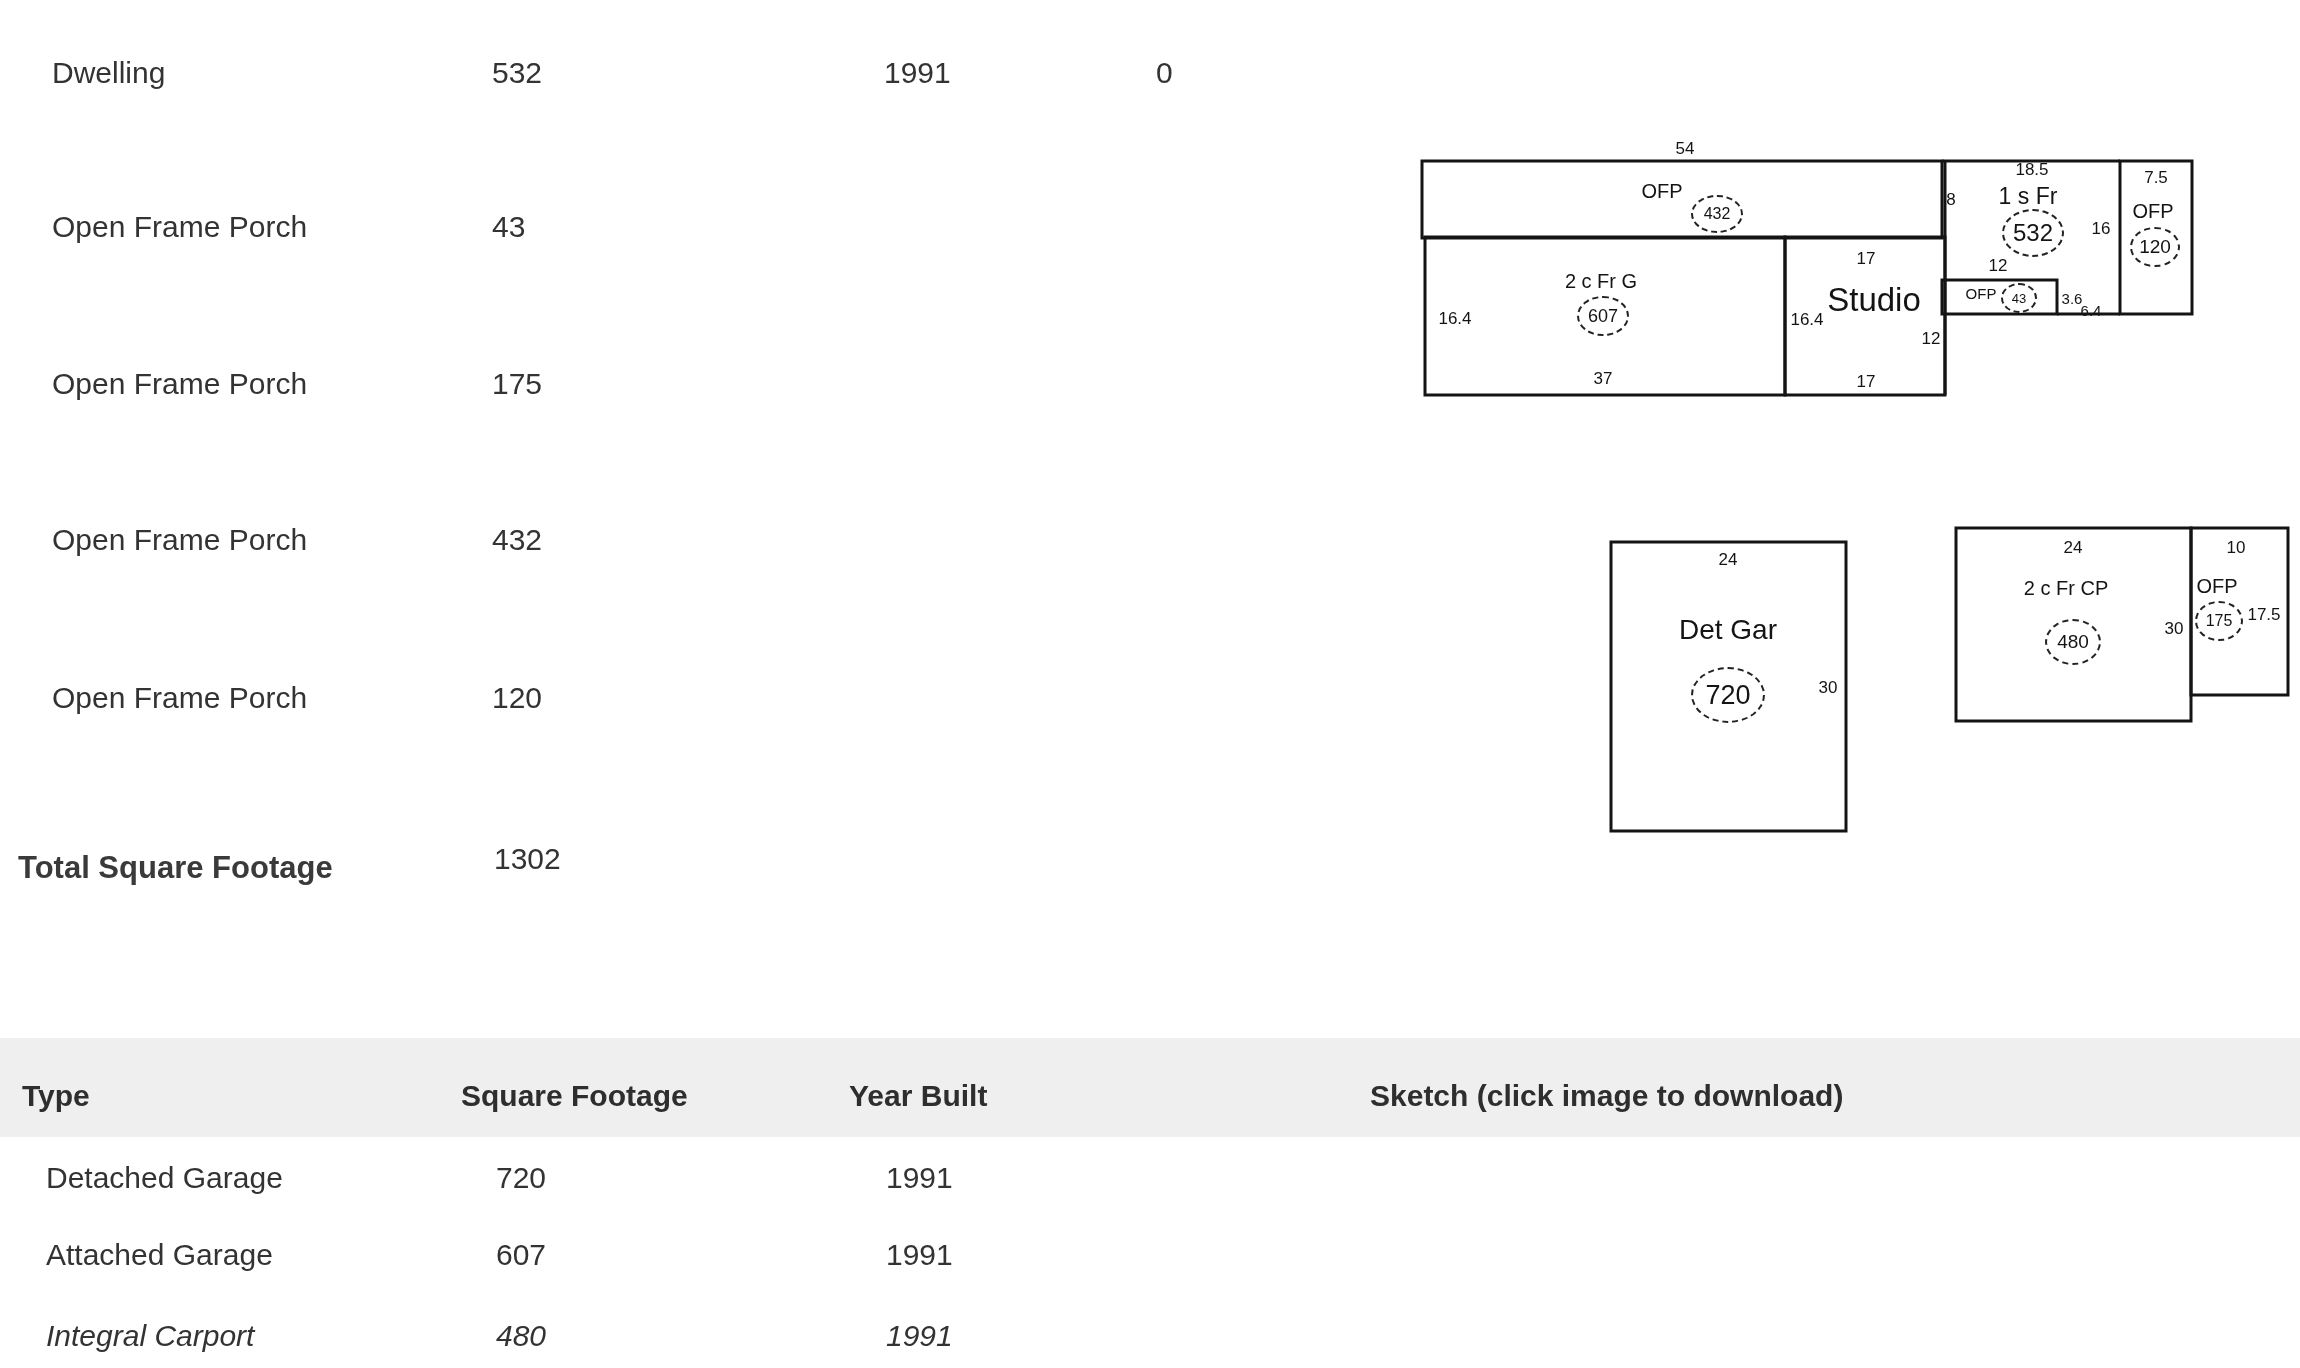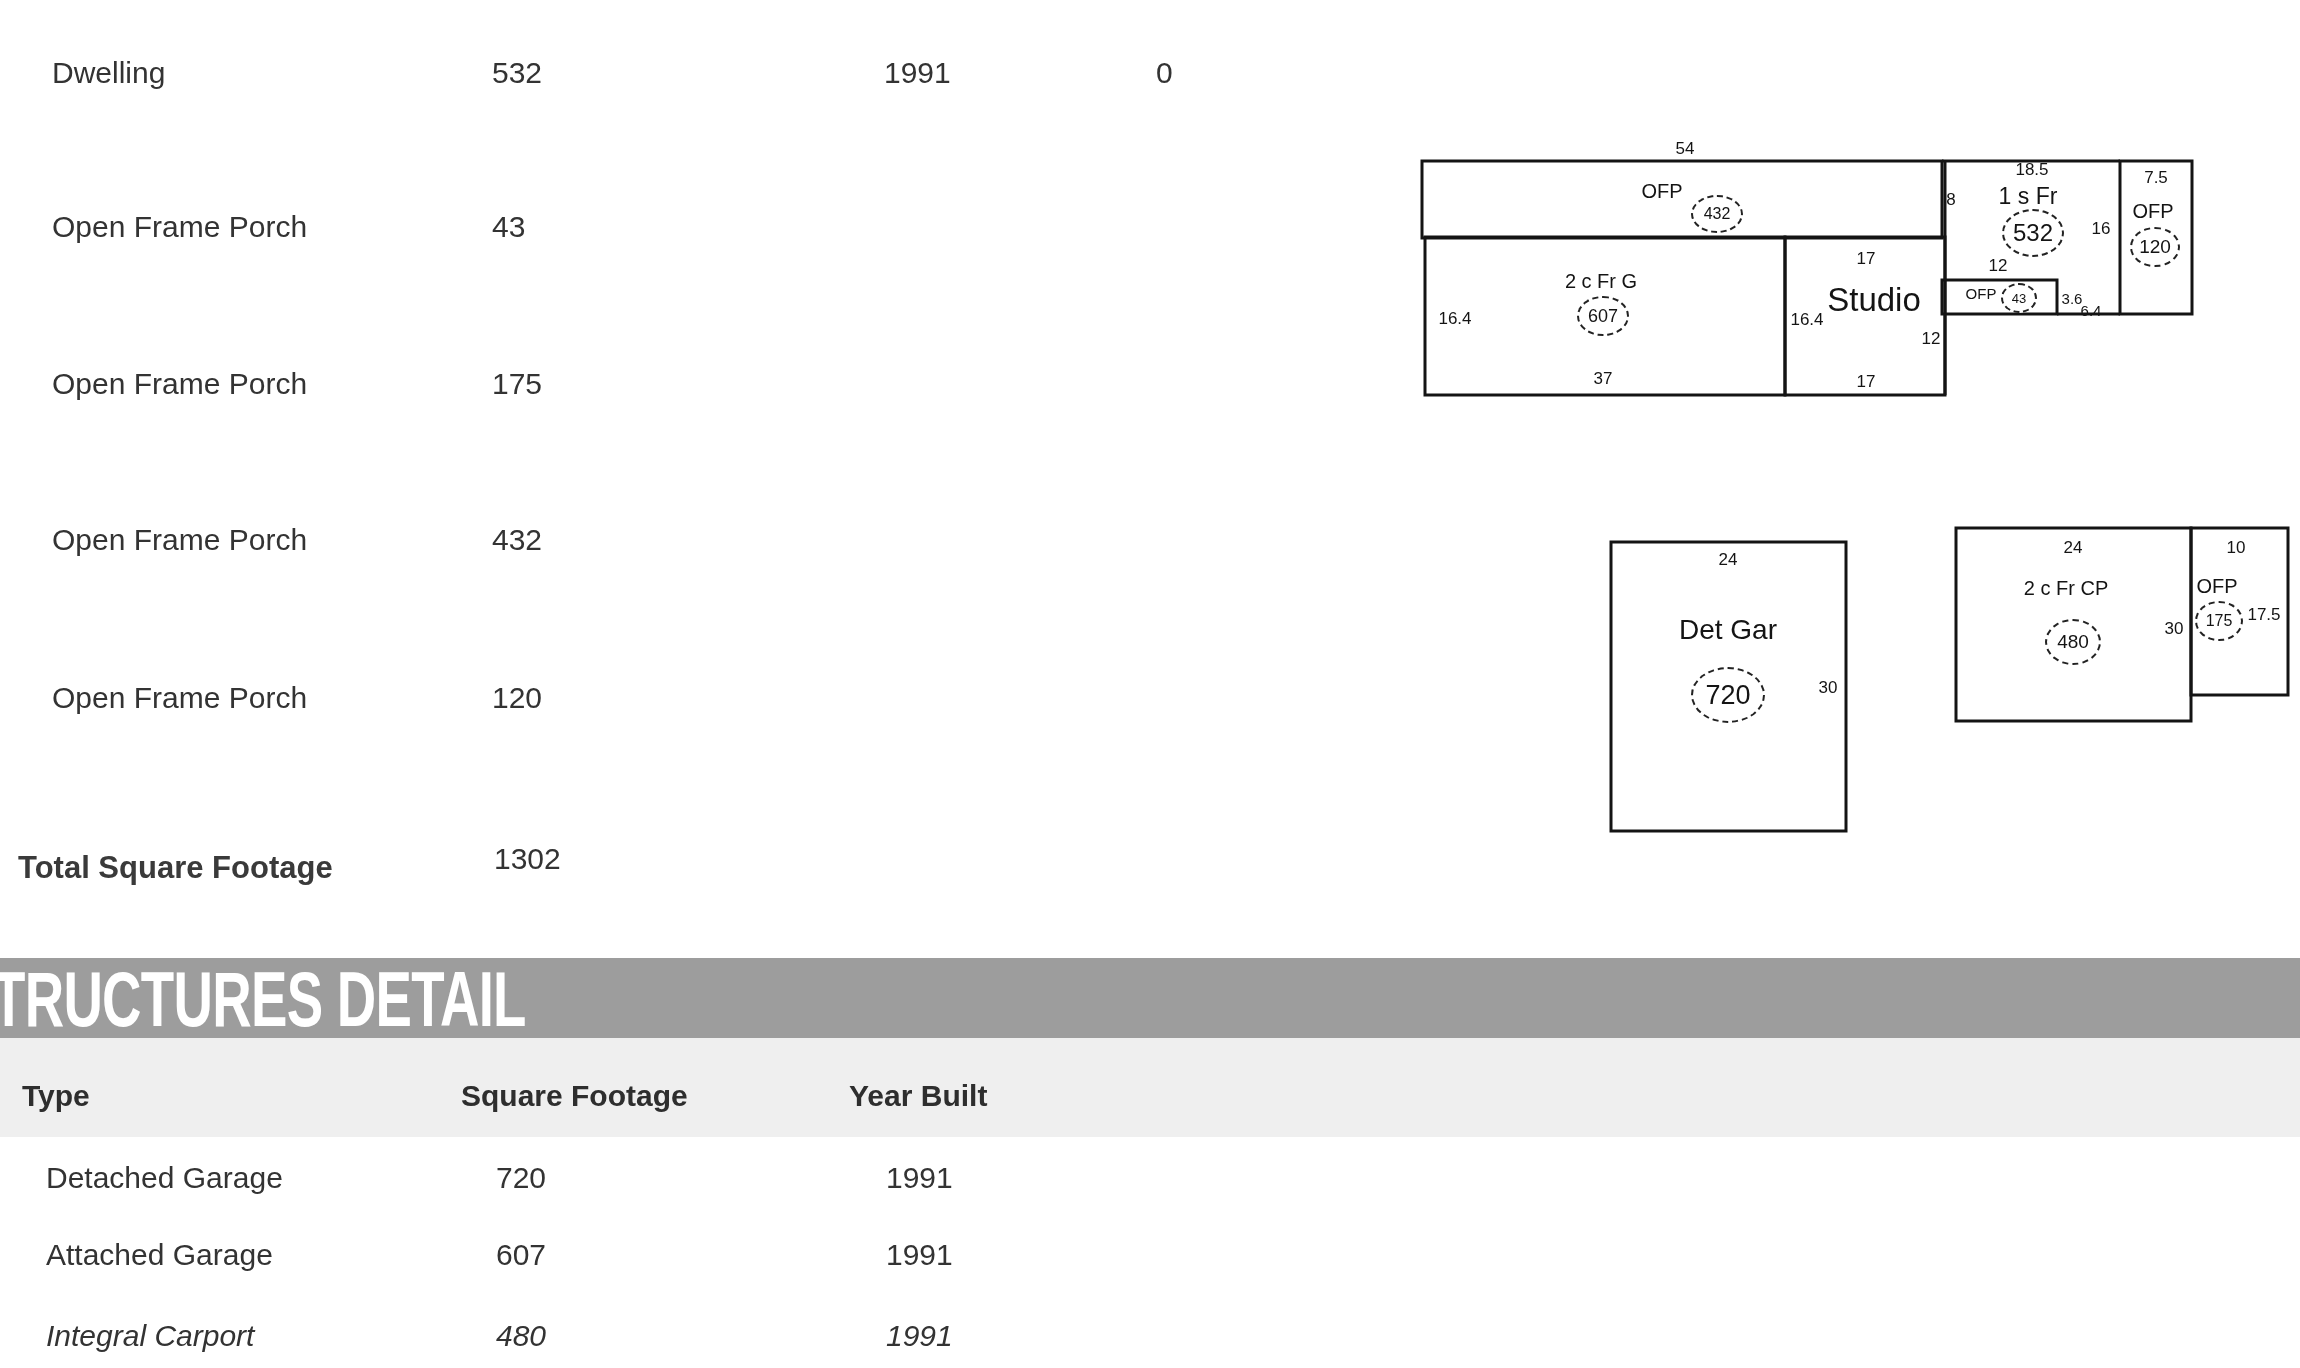--- a/index.html
+++ b/index.html
@@ -162,28 +162,26 @@
     <span class="sk-lbl" style="left:468px;top:27px;">24</span>
     <span class="sk-lbl sk-cp" style="left:461px;top:68px;">2 c Fr CP</span>
     <span class="circ circ-480" style="left:468px;top:122px;">480</span>
     <span class="sk-lbl" style="left:569px;top:108px;">30</span>
     <span class="sk-lbl" style="left:631px;top:27px;">10</span>
     <span class="sk-lbl sk-med" style="left:612px;top:66px;">OFP</span>
     <span class="circ circ-175" style="left:614px;top:101px;">175</span>
     <span class="sk-lbl" style="left:659px;top:94px;">17.5</span>
   </div>
 
-  <div class="section-bar">
-    <span class="bar-text">TRUCTURES DETAIL</span>
-  </div>
 
   <div class="header-band"></div>
   <span class="th h1">Type</span>
   <span class="th h2">Square Footage</span>
   <span class="th h3">Year Built</span>
+  <span class="th h4">Sketch (click image to download)</span>
 
   <div class="s-row" style="top:1160px;">
     <span class="c1">Detached Garage</span>
     <span class="c2">720</span>
     <span class="c3">1991</span>
   </div>
   <div class="s-row" style="top:1237px;">
     <span class="c1">Attached Garage</span>
     <span class="c2">607</span>
     <span class="c3">1991</span>

